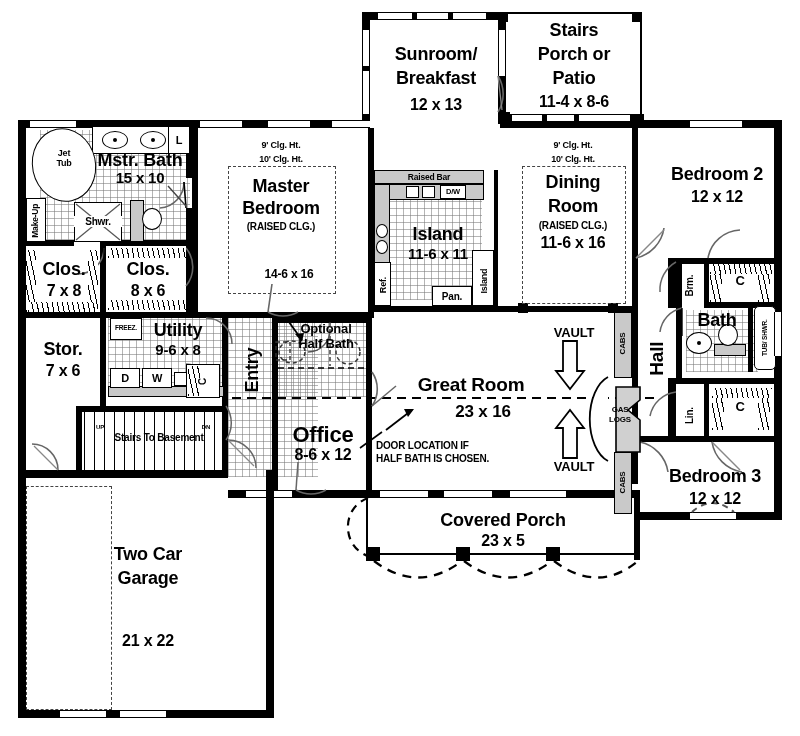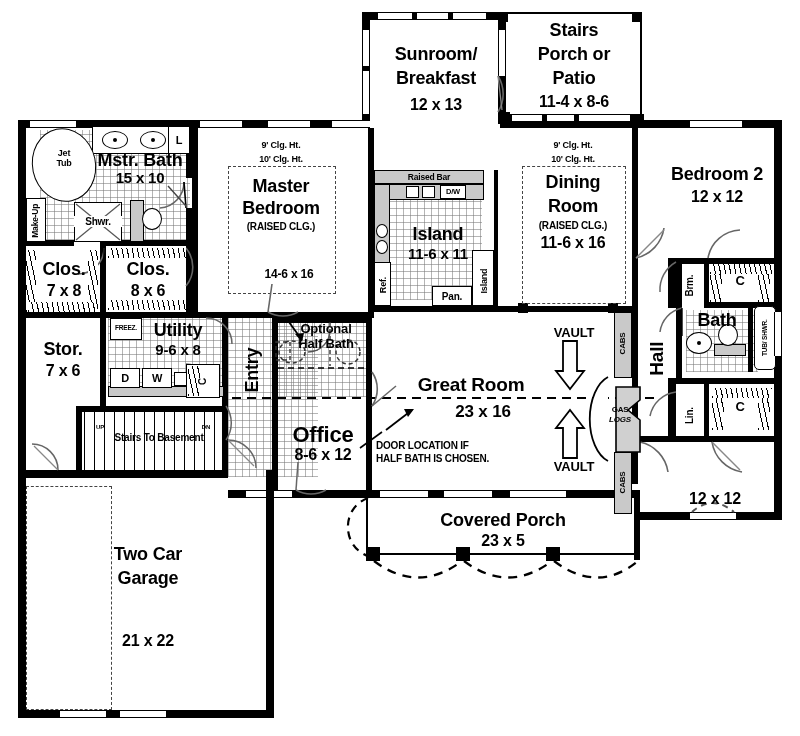--- a/index.html
+++ b/index.html
@@ -289,21 +289,21 @@
        background-image:repeating-linear-gradient(90deg,#000 0 1.4px,transparent 1.4px 10px);background-color:#fff;"></div>
   <div class="lbl tiny" style="left:84px;top:432px;width:150px;font-size:10px;">Stairs To Basement</div>
   <div class="lbl tiny" style="left:90px;top:424px;width:20px;font-size:6px;">UP</div>
   <div class="lbl tiny" style="left:196px;top:424px;width:20px;font-size:6px;">DN</div>
 
   <div class="gray" style="left:614px;top:312px;width:18px;height:66px;"></div>
   <div class="lbl tiny vert" style="left:595px;top:339px;width:56px;font-size:8px;transform:rotate(-90deg);">CABS</div>
   <div class="gray" style="left:614px;top:452px;width:18px;height:62px;"></div>
   <div class="lbl tiny vert" style="left:595px;top:478px;width:56px;font-size:8px;transform:rotate(-90deg);">CABS</div>
   <div class="lbl tiny" style="left:600px;top:406px;width:40px;font-size:8px;">GAS</div>
-  <div class="lbl tiny" style="left:600px;top:416px;width:40px;font-size:8px;font-style:italic;">LOGS</div>
+  <div class="lbl tiny" style="left:600px;top:416px;width:40px;font-size:8px;">LOGS</div>
 
   <div class="hatch" style="left:710px;top:264px;width:12px;height:38px;"></div>
   <div class="hatch" style="left:758px;top:264px;width:12px;height:38px;"></div>
   <div class="hatch" style="left:710px;top:264px;width:62px;height:10px;"></div>
   <div class="lbl tiny vert" style="left:660px;top:280px;width:60px;font-size:10px;transform:rotate(-90deg);">Brm.</div>
   <div class="lbl tiny" style="left:722px;top:274px;width:36px;font-size:13px;">C</div>
 
   <div class="oval" style="left:686px;top:332px;width:26px;height:22px;"></div>
   <div style="position:absolute;left:697px;top:341px;width:4px;height:4px;border-radius:50%;background:#000;"></div>
   <div class="gray" style="left:714px;top:344px;width:32px;height:12px;"></div>
@@ -340,20 +340,21 @@
   <div class="lbl small" style="left:522px;top:140px;width:102px;">9' Clg. Ht.</div>
   <div class="lbl small" style="left:522px;top:154px;width:102px;">10' Clg. Ht.</div>
   <div class="lbl name" style="left:518px;top:172px;width:110px;font-size:18px;">Dining</div>
   <div class="lbl name" style="left:518px;top:196px;width:110px;font-size:18px;">Room</div>
   <div class="lbl small" style="left:518px;top:220px;width:110px;font-size:10px;">(RAISED CLG.)</div>
   <div class="lbl dim" style="left:518px;top:234px;width:110px;font-size:16px;">11-6 x 16</div>
 
   <div class="lbl name" style="left:648px;top:164px;width:138px;font-size:18px;">Bedroom 2</div>
   <div class="lbl dim" style="left:648px;top:188px;width:138px;font-size:16px;">12 x 12</div>
 
+  <div class="lbl name" style="left:646px;top:466px;width:138px;font-size:18px;">Bedroom 3</div>
   <div class="lbl dim" style="left:646px;top:490px;width:138px;font-size:16px;">12 x 12</div>
 
   <div class="lbl name" style="left:392px;top:224px;width:92px;font-size:18px;">Island</div>
   <div class="lbl dim" style="left:388px;top:246px;width:100px;font-size:15px;">11-6 x 11</div>
 
   <div class="lbl name" style="left:386px;top:374px;width:170px;font-size:19px;">Great Room</div>
   <div class="lbl dim" style="left:398px;top:402px;width:170px;font-size:17px;">23 x 16</div>
 
   <div class="lbl name" style="left:276px;top:423px;width:94px;font-size:22px;">Office</div>
   <div class="lbl dim" style="left:272px;top:446px;width:102px;font-size:16px;">8-6 x 12</div>

